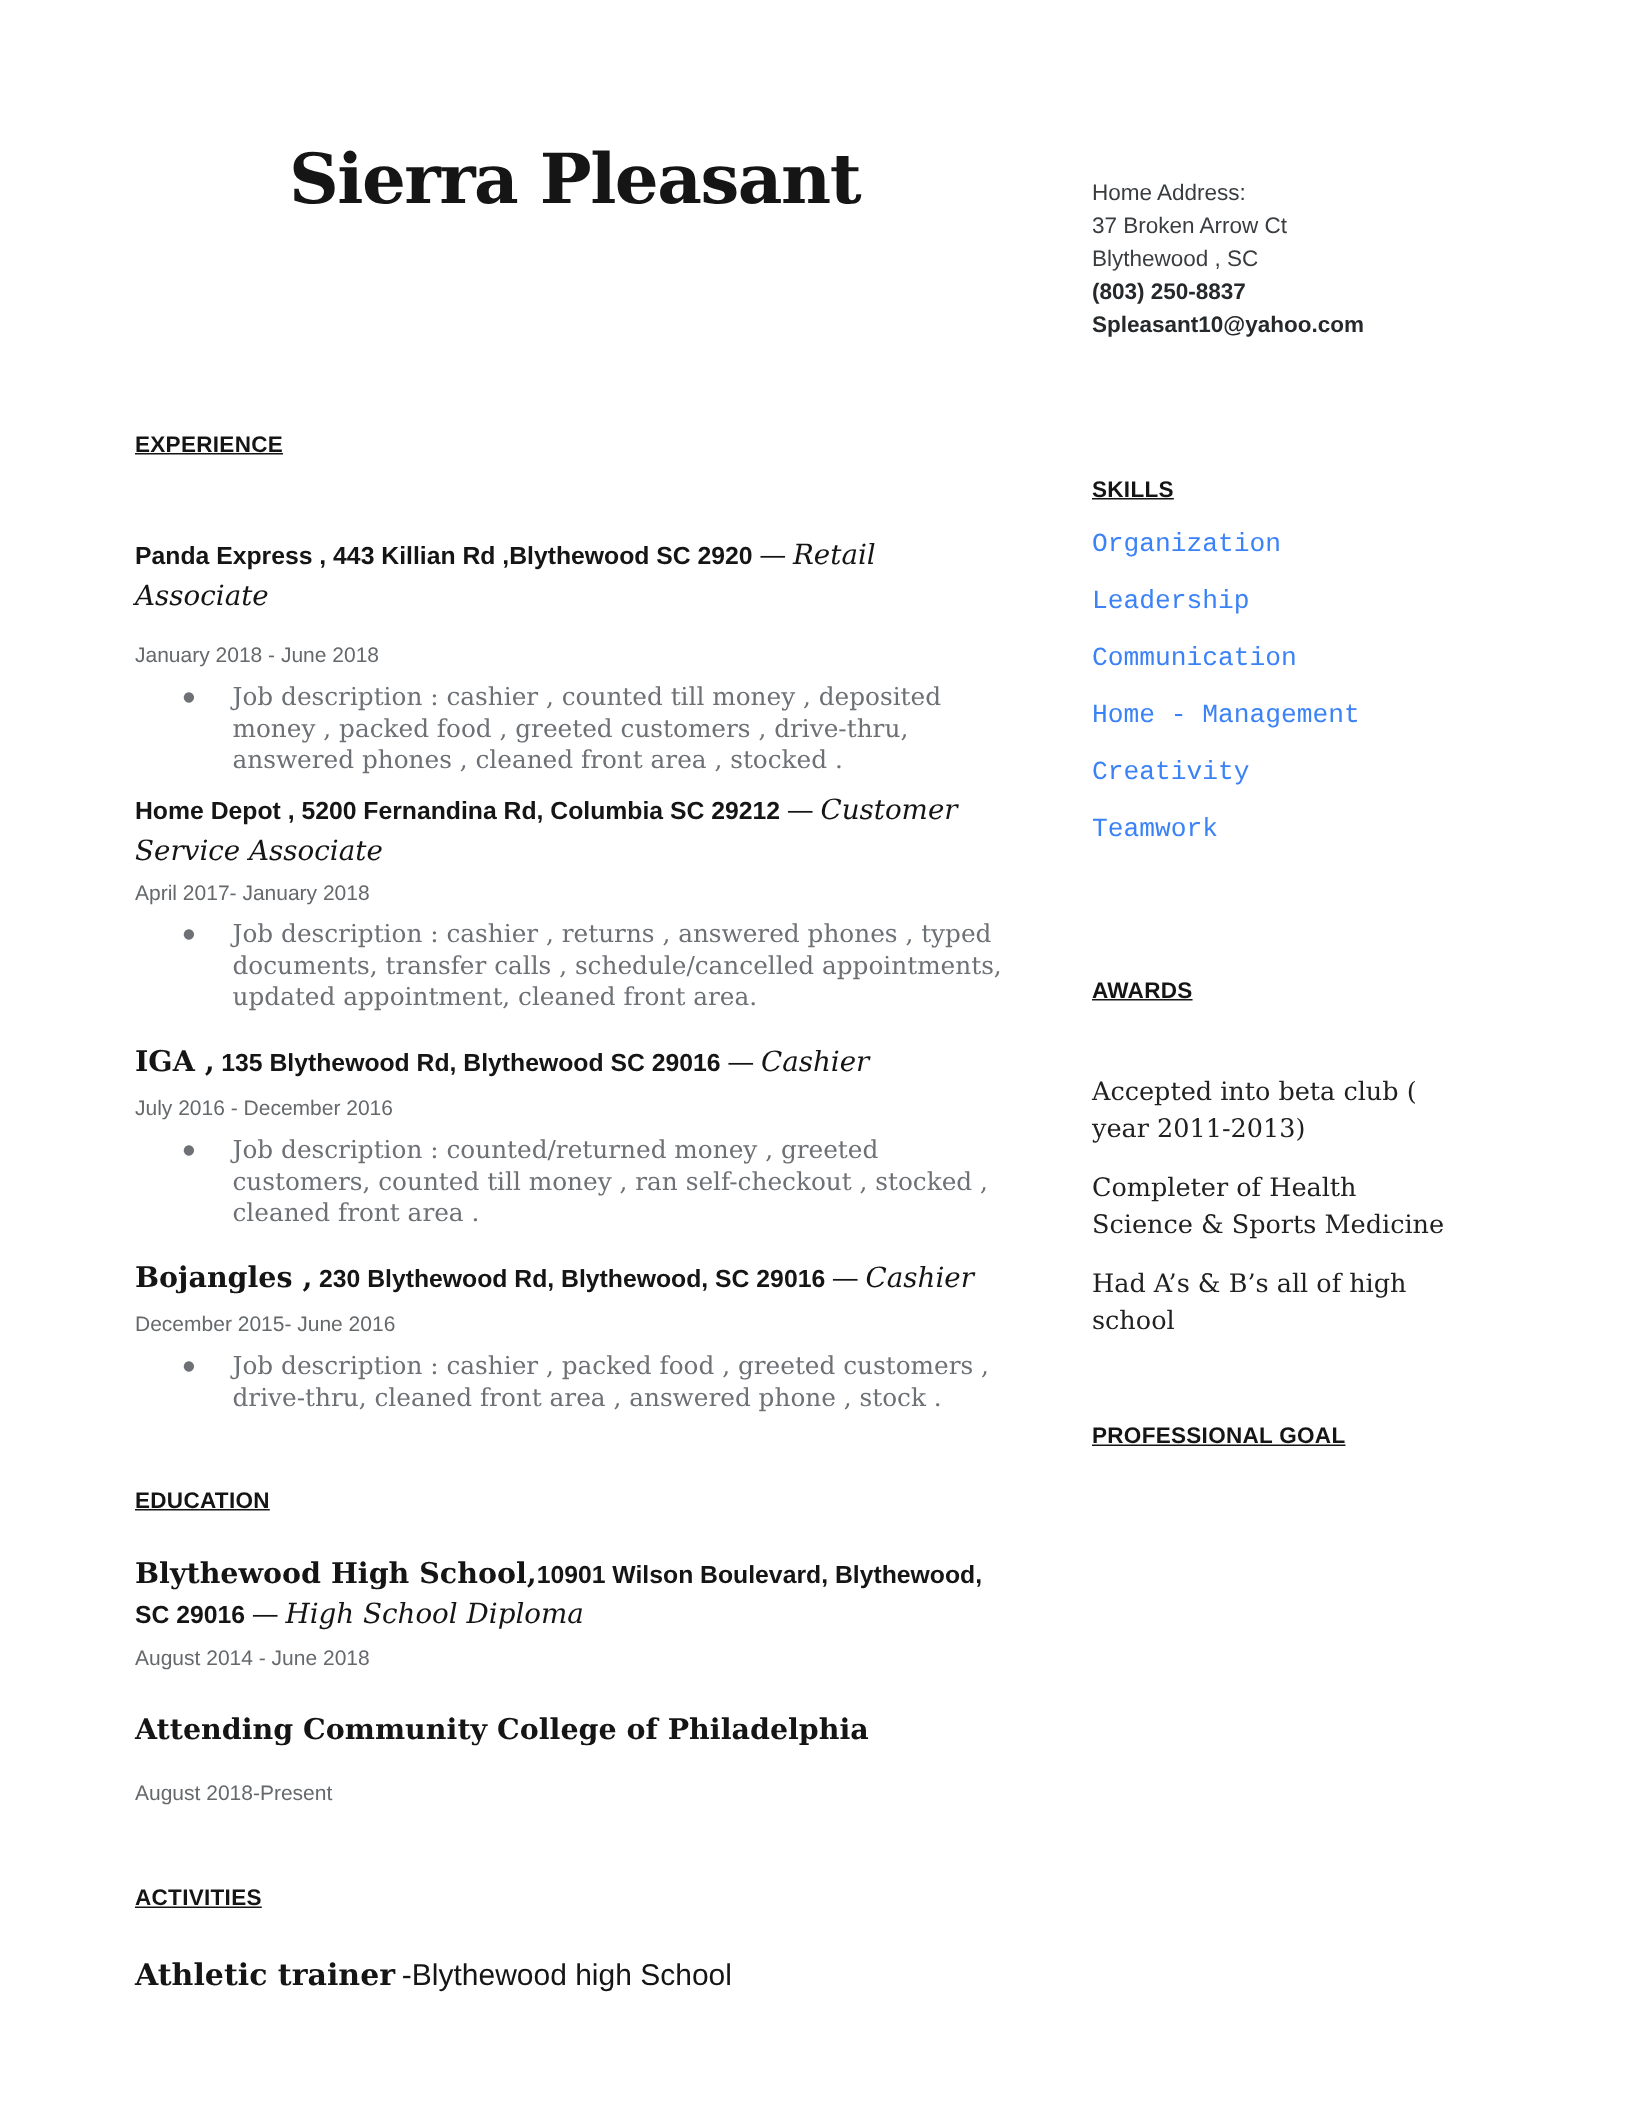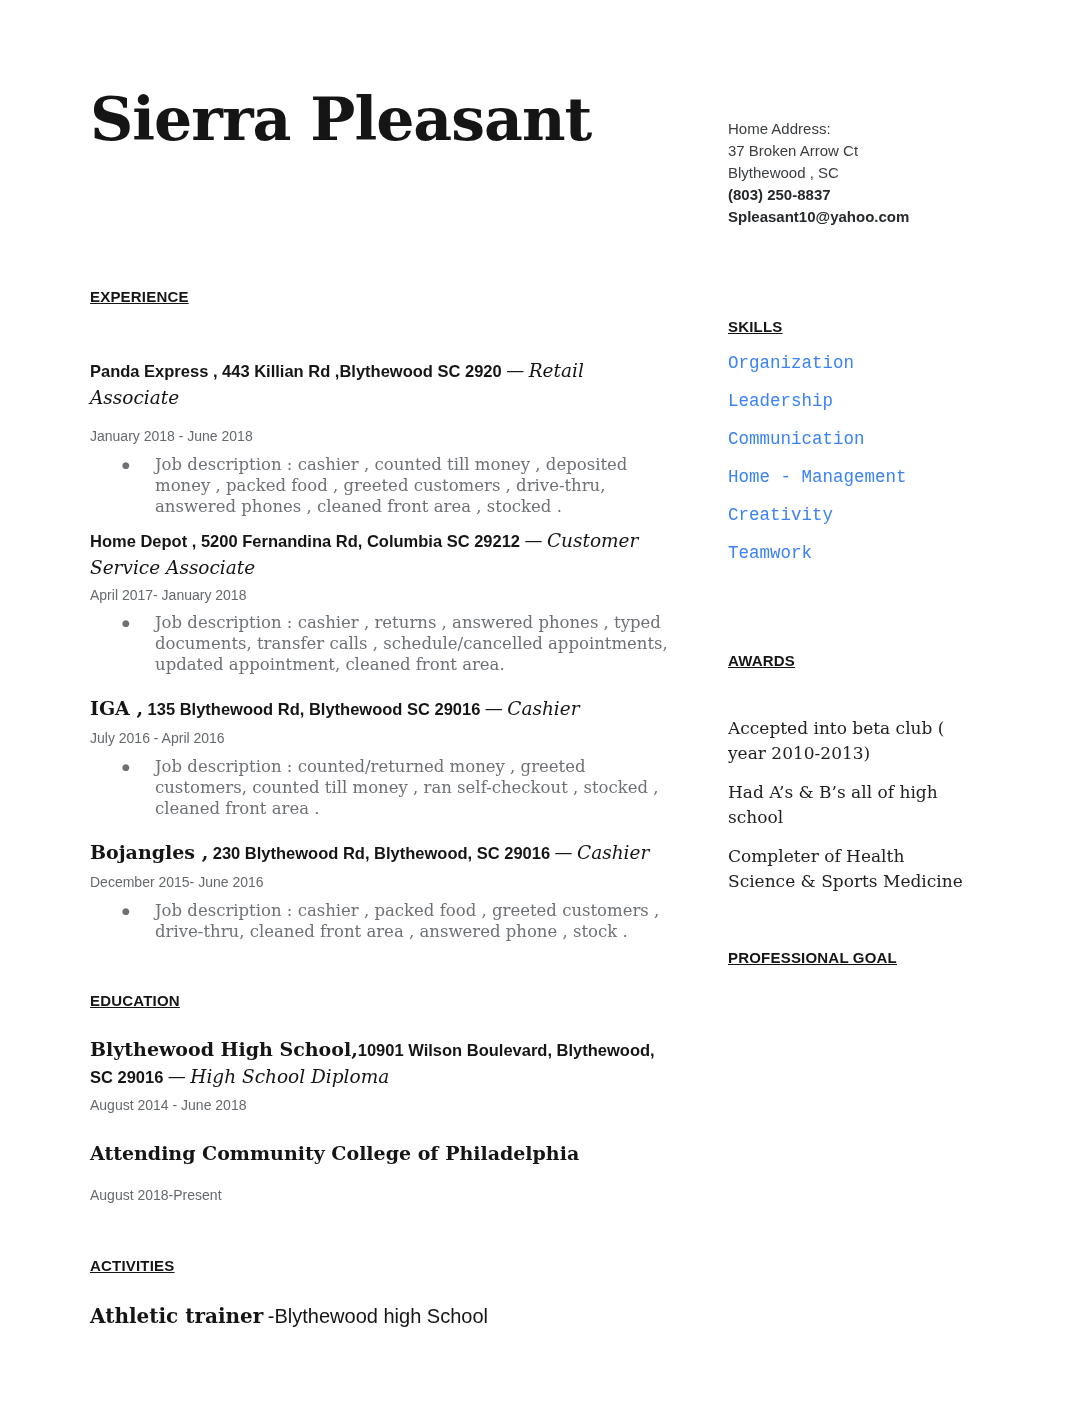--- a/index.html
+++ b/index.html
@@ -14,25 +14,26 @@
   }
   .columns { display:flex; padding-left:90px; }
   .col-left  { width:586px; }
   .col-right { width:262px; margin-left:52px; }
 
   
   .name {
     margin-top:84px;
     font-family:"DejaVu Serif", serif;
     font-weight:700;
-    font-size:60px;
+    font-size:46px;
     line-height:70px;
     letter-spacing:-1px;
     color:#151515;
     white-space:nowrap;
+    text-align:center;
   }
   .section-heading {
     font-family:"Liberation Sans", sans-serif;
     font-weight:700;
     font-size:15px;
     line-height:18px;
     letter-spacing:.2px;
     color:#151515;
     text-decoration:underline;
   }
@@ -144,21 +145,21 @@
       <ul class="bullets mt-j2b">
         <li>Job description : cashier , returns , answered phones , typed documents, transfer calls , schedule/cancelled appointments, updated appointment, cleaned front area.</li>
       </ul>
 
       <div class="job-header mt-j3h">
         <span class="co-serif">IGA ,</span>
         <span class="co-sans">135 Blythewood Rd, Blythewood  SC 29016</span>
         <span class="dash">—</span>
         <span class="role">Cashier</span>
       </div>
-      <div class="dates mt-j3d">July 2016 - April 2016</div>
+      <div class="dates mt-j3d">July 2016 - December 2016</div>
       <ul class="bullets mt-j3b">
         <li>Job description : counted/returned money , greeted customers, counted till money , ran self-checkout , stocked , cleaned front area .</li>
       </ul>
 
       <div class="job-header mt-j4h">
         <span class="co-serif">Bojangles ,</span>
         <span class="co-sans">230 Blythewood Rd, Blythewood, SC 29016</span>
         <span class="dash">—</span>
         <span class="role">Cashier</span>
       </div>
@@ -205,22 +206,22 @@
         <li>Organization</li>
         <li>Leadership</li>
         <li>Communication</li>
         <li>Home - Management</li>
         <li>Creativity</li>
         <li>Teamwork</li>
       </ul>
 
       <div class="section-heading h-awards">AWARDS</div>
       <div class="awards">
-        <p class="first">Accepted into beta club ( year 2010-2013)</p>
+        <p class="first">Accepted into beta club ( year 2011-2013)</p>
+        <p>Completer of Health Science &amp; Sports Medicine</p>
         <p>Had A’s &amp; B’s all of high school</p>
-        <p>Completer of Health Science &amp; Sports Medicine</p>
       </div>
 
       <div class="section-heading h-goal">PROFESSIONAL GOAL</div>
 
     </div>
   </div>
 </div>
 
 </body></html>

